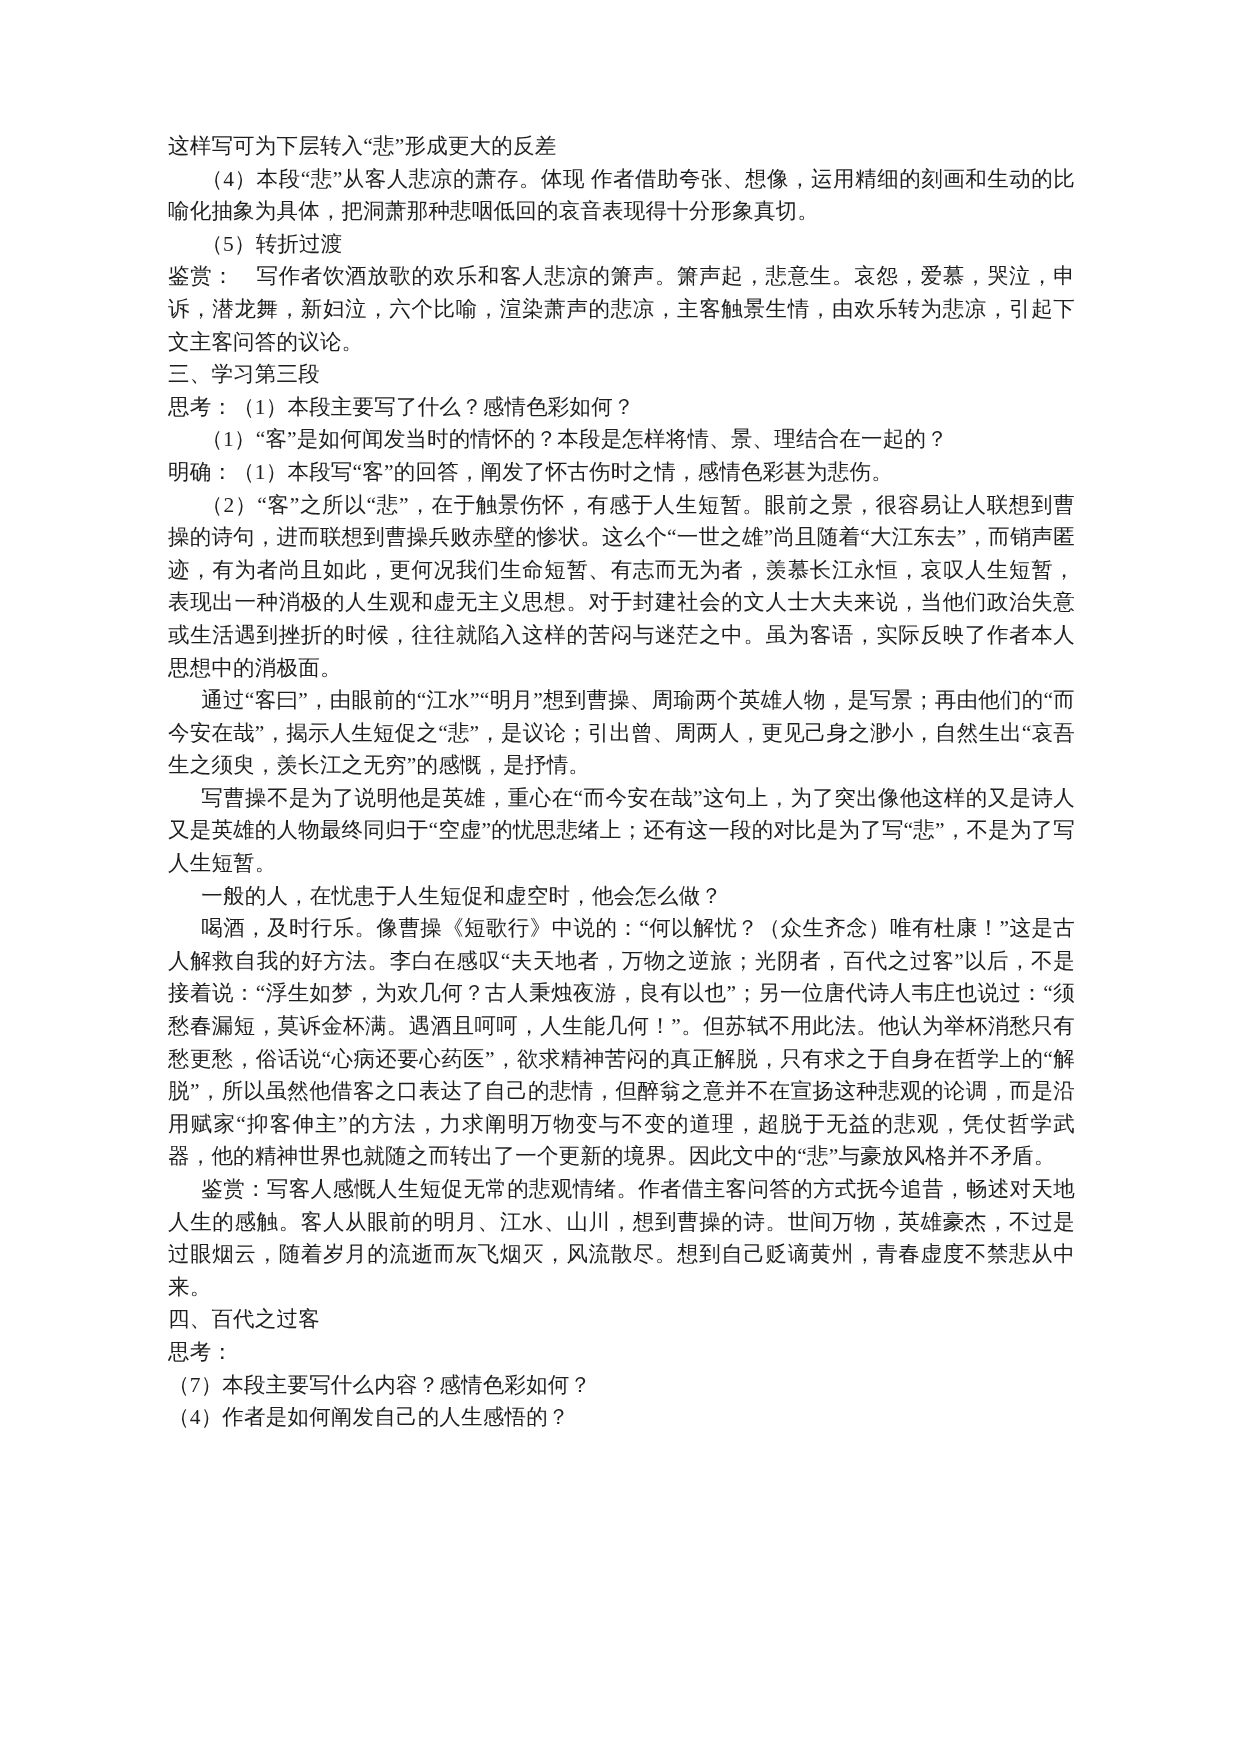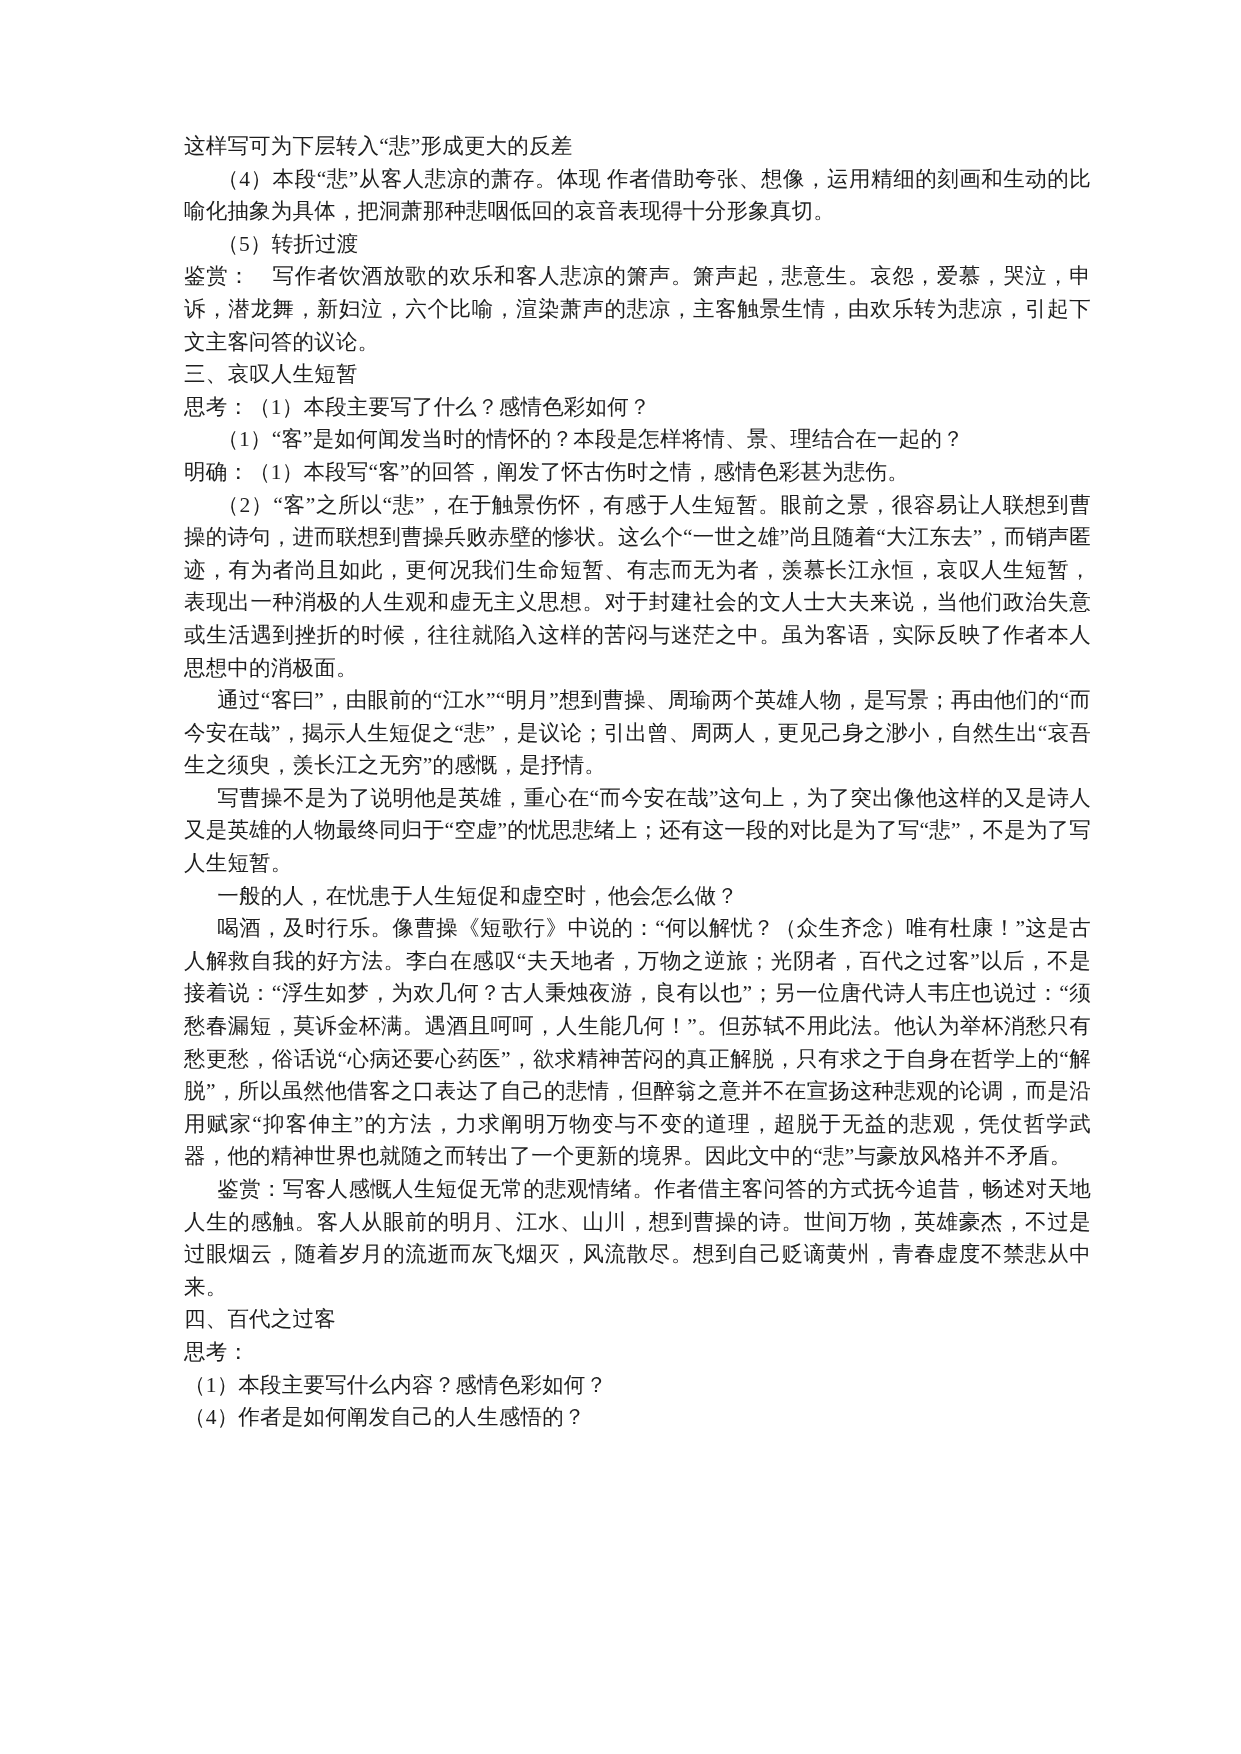--- a/index.html
+++ b/index.html
@@ -15,21 +15,20 @@
   .page {
     box-sizing: border-box;
     width: 1241px;
     height: 1754px;
     background: #ffffff;
     padding: 130px 166px 0 168px;
     overflow: hidden;
   }
   .text-block {
     width: 100%;
-    margin-left: 16px;
   }
   .para {
     margin: 0;
     padding: 0;
     font-size: 21.5px;
     line-height: 32.6px;
     color: #1e1e1e;
     text-align: justify;
     text-justify: inter-ideograph;
     word-break: break-all;
@@ -41,28 +40,28 @@
 </style>
 </head>
 <body>
 
 <div class="page">
   <div class="text-block">
       <p class="para">这样写可为下层转入“悲”形成更大的反差</p>
       <p class="para indent">（4）本段“悲”从客人悲凉的萧存。体现 作者借助夸张、想像，运用精细的刻画和生动的比喻化抽象为具体，把洞萧那种悲咽低回的哀音表现得十分形象真切。</p>
       <p class="para indent">（5）转折过渡</p>
       <p class="para">鉴赏：　写作者饮酒放歌的欢乐和客人悲凉的箫声。箫声起，悲意生。哀怨，爱慕，哭泣，申诉，潜龙舞，新妇泣，六个比喻，渲染萧声的悲凉，主客触景生情，由欢乐转为悲凉，引起下文主客问答的议论。</p>
-      <p class="para">三、哀叹人生短暂</p>
+      <p class="para">三、学习第三段</p>
       <p class="para">思考：（1）本段主要写了什么？感情色彩如何？</p>
       <p class="para indent">（1）“客”是如何闻发当时的情怀的？本段是怎样将情、景、理结合在一起的？</p>
       <p class="para">明确：（1）本段写“客”的回答，阐发了怀古伤时之情，感情色彩甚为悲伤。</p>
       <p class="para indent">（2）“客”之所以“悲”，在于触景伤怀，有感于人生短暂。眼前之景，很容易让人联想到曹操的诗句，进而联想到曹操兵败赤壁的惨状。这么个“一世之雄”尚且随着“大江东去”，而销声匿迹，有为者尚且如此，更何况我们生命短暂、有志而无为者，羡慕长江永恒，哀叹人生短暂，表现出一种消极的人生观和虚无主义思想。对于封建社会的文人士大夫来说，当他们政治失意或生活遇到挫折的时候，往往就陷入这样的苦闷与迷茫之中。虽为客语，实际反映了作者本人思想中的消极面。</p>
       <p class="para indent">通过“客曰”，由眼前的“江水”“明月”想到曹操、周瑜两个英雄人物，是写景；再由他们的“而今安在哉”，揭示人生短促之“悲”，是议论；引出曾、周两人，更见己身之渺小，自然生出“哀吾生之须臾，羡长江之无穷”的感慨，是抒情。</p>
       <p class="para indent">写曹操不是为了说明他是英雄，重心在“而今安在哉”这句上，为了突出像他这样的又是诗人又是英雄的人物最终同归于“空虚”的忧思悲绪上；还有这一段的对比是为了写“悲”，不是为了写人生短暂。</p>
       <p class="para indent">一般的人，在忧患于人生短促和虚空时，他会怎么做？</p>
       <p class="para indent">喝酒，及时行乐。像曹操《短歌行》中说的：“何以解忧？（众生齐念）唯有杜康！”这是古人解救自我的好方法。李白在感叹“夫天地者，万物之逆旅；光阴者，百代之过客”以后，不是接着说：“浮生如梦，为欢几何？古人秉烛夜游，良有以也”；另一位唐代诗人韦庄也说过：“须愁春漏短，莫诉金杯满。遇酒且呵呵，人生能几何！”。但苏轼不用此法。他认为举杯消愁只有愁更愁，俗话说“心病还要心药医”，欲求精神苦闷的真正解脱，只有求之于自身在哲学上的“解脱”，所以虽然他借客之口表达了自己的悲情，但醉翁之意并不在宣扬这种悲观的论调，而是沿用赋家“抑客伸主”的方法，力求阐明万物变与不变的道理，超脱于无益的悲观，凭仗哲学武器，他的精神世界也就随之而转出了一个更新的境界。因此文中的“悲”与豪放风格并不矛盾。</p>
       <p class="para indent">鉴赏：写客人感慨人生短促无常的悲观情绪。作者借主客问答的方式抚今追昔，畅述对天地人生的感触。客人从眼前的明月、江水、山川，想到曹操的诗。世间万物，英雄豪杰，不过是过眼烟云，随着岁月的流逝而灰飞烟灭，风流散尽。想到自己贬谪黄州，青春虚度不禁悲从中来。</p>
       <p class="para">四、百代之过客</p>
       <p class="para">思考：</p>
-      <p class="para">（1）本段主要写什么内容？感情色彩如何？</p>
+      <p class="para">（7）本段主要写什么内容？感情色彩如何？</p>
       <p class="para">（4）作者是如何阐发自己的人生感悟的？</p>
     </div>
 </div>
 
 </body></html>

